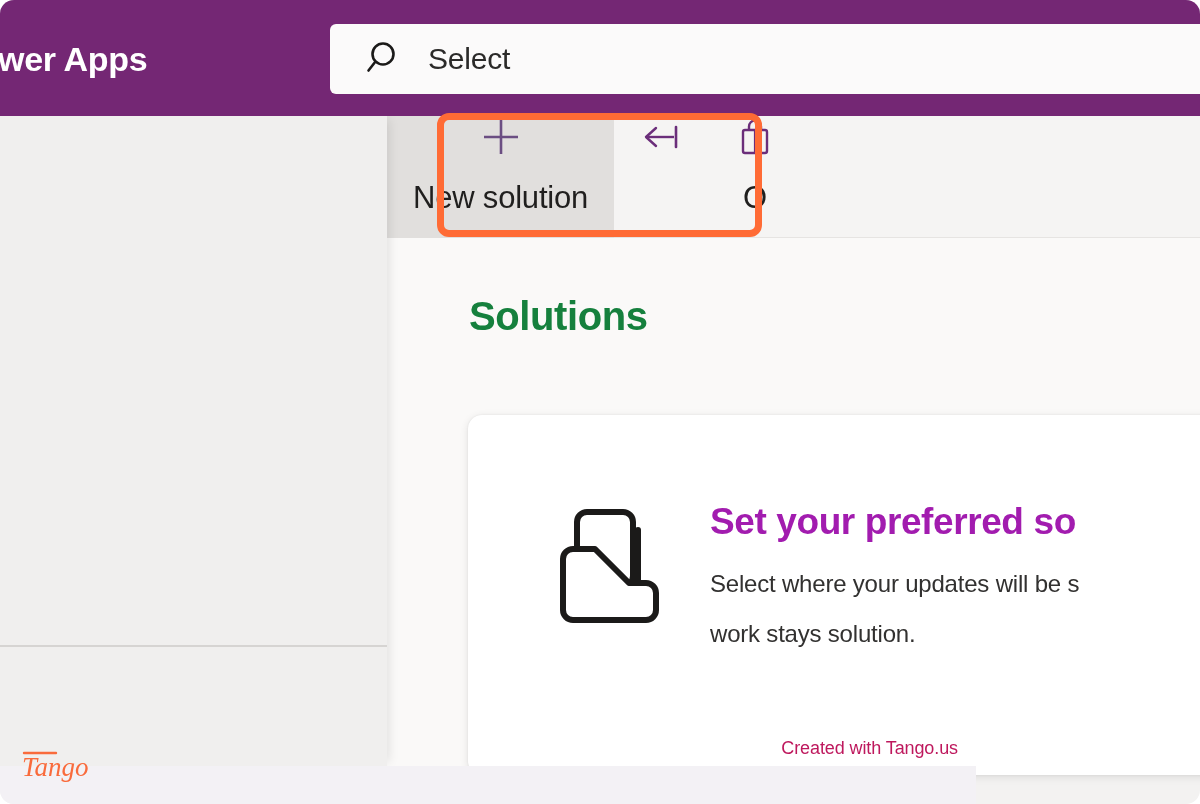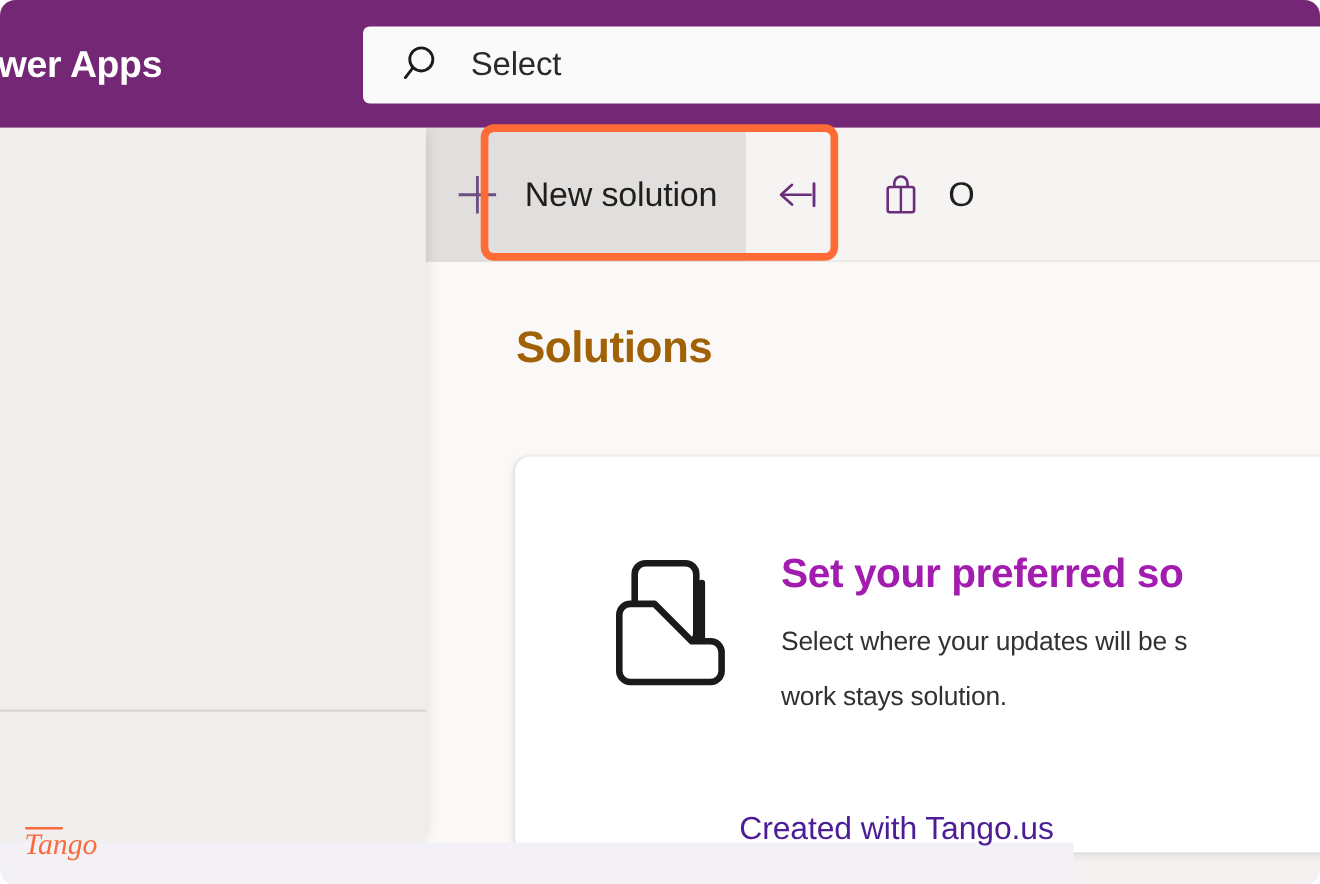--- a/index.html
+++ b/index.html
@@ -130,20 +130,21 @@
     gap: 22px;
     padding: 0 26px;
     font-size: 31px;
     color: #201F1E;
     letter-spacing: -0.2px;
     white-space: nowrap;
     background: transparent;
     border: none;
     font-family: inherit;
     cursor: default;
+    flex-direction: column;
   }
   .cmd.selected { background: #E1DFDD; }
   .cmd .glyph { display: flex; align-items: center; justify-content: center; width: 42px; height: 42px; flex: 0 0 auto; }
 
   
   .highlight-ring {
     position: absolute;
     left: 437px;
     top: 113px;
     width: 325px;
@@ -153,21 +154,21 @@
     z-index: 12;
     pointer-events: none;
   }
 
   
   .page-title {
     position: absolute;
     left: 82px;
     top: 178px;
     font-size: 40px;
-    color: #a16207;
+    color: #15803d;
     letter-spacing: -0.4px;
   }
 
   .info-card {
     position: absolute;
     left: 81px;
     top: 299px;
     width: 760px;
     height: 360px;
     background: #FFFFFF;
@@ -209,22 +210,22 @@
     position: absolute;
     left: 16px;
     top: -22px;
     width: 96px;
     height: 40px;
   }
   .footer-credit {
     position: absolute;
     right: 18px;
     top: -28px;
-    font-size: 29px;
-    color: #4c1d95;
+    font-size: 18px;
+    color: #be185d;
     letter-spacing: -0.1px;
     margin-left: 28px;
   }
 </style>
 </head>
 <body>
 
 <div id="screen">
 
   <div class="app-header">

